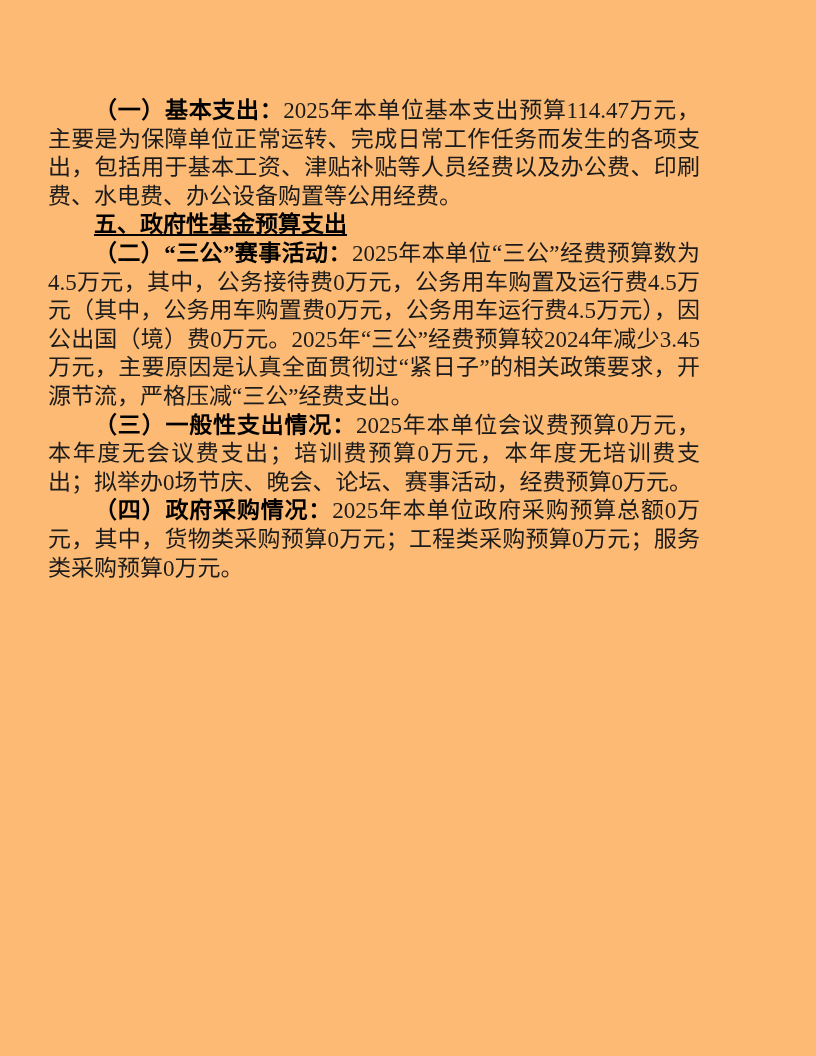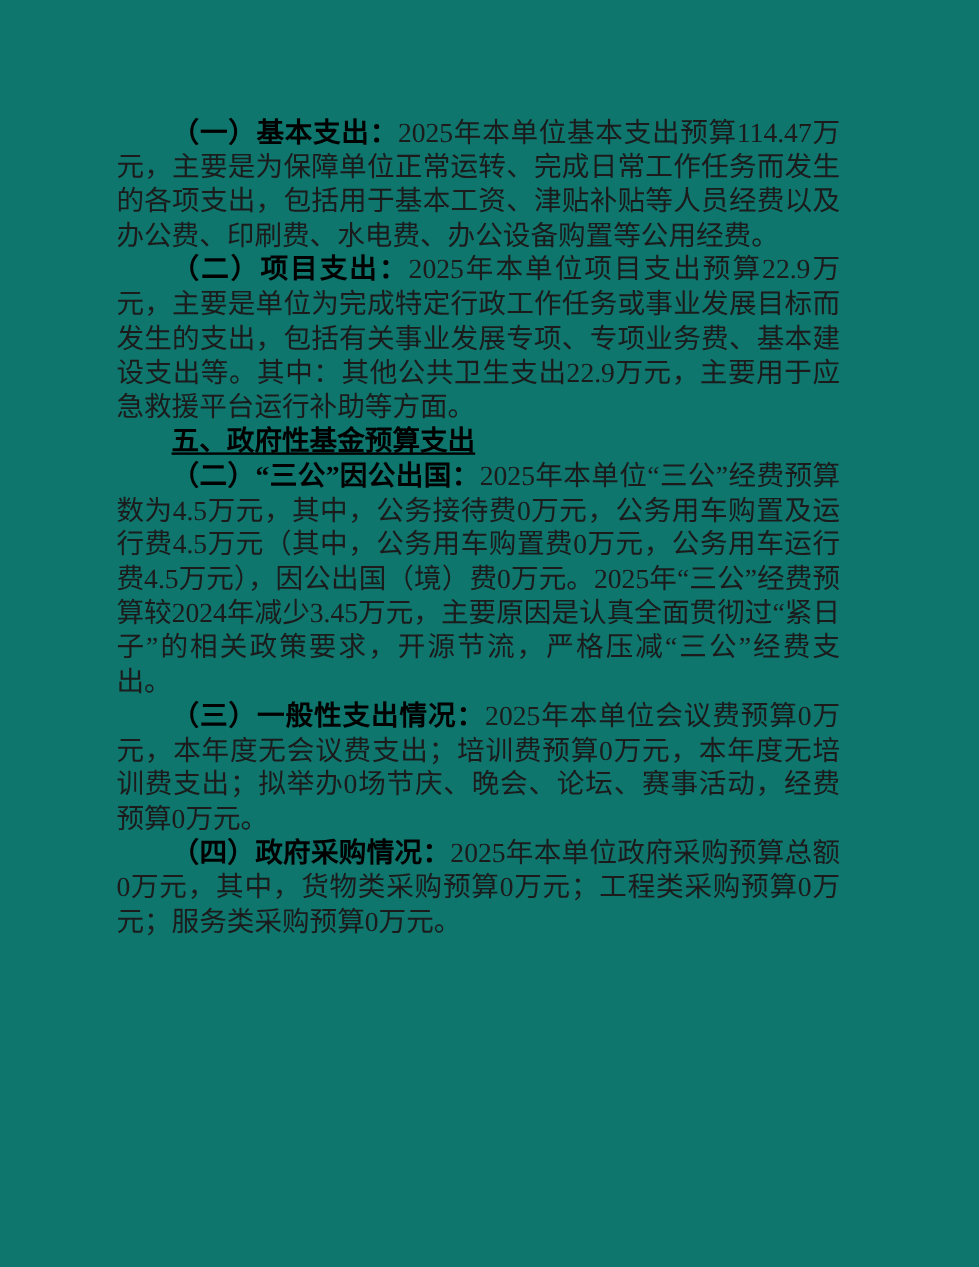--- a/index.html
+++ b/index.html
@@ -7,22 +7,22 @@
     margin: 0;
     padding: 0;
     background: #ffffff;
   }
   .page {
     position: relative;
     box-sizing: border-box;
     width: 816px;
     height: 1056px;
     margin: 0 auto;
-    background: #0f766e;
-    padding: 97px 116px 40px 97px;
+    background: #fdba74;
+    padding: 97px 116px 40px 48px;
     font-family: "Liberation Serif", "DejaVu Serif", serif;
     font-size: 23px;
     line-height: 28.6px;
     color: #1b1b1b;
     overflow: hidden;
   }
   .para {
     margin: 0;
     padding: 0;
     text-indent: 2em;
@@ -41,26 +41,25 @@
     font-weight: 400;
   }
 </style>
 </head>
 <body>
 
 <div class="page">
 
   <p class="para"><span class="lead">（一）基本支出：</span><span class="body-text">2025年本单位基本支出预算114.47万元，主要是为保障单位正常运转、完成日常工作任务而发生的各项支出，包括用于基本工资、津贴补贴等人员经费以及办公费、印刷费、水电费、办公设备购置等公用经费。</span></p>
 
-  <p class="para"><span class="lead">（二）项目支出：</span><span class="body-text">2025年本单位项目支出预算22.9万元，主要是单位为完成特定行政工作任务或事业发展目标而发生的支出，包括有关事业发展专项、专项业务费、基本建设支出等。其中：其他公共卫生支出22.9万元，主要用于应急救援平台运行补助等方面。</span></p>
 
   <p class="para heading"><span class="lead">五、政府性基金预算支出</span></p>
 
 
 
 
-  <p class="para"><span class="lead">（二）“三公”因公出国：</span><span class="body-text">2025年本单位“三公”经费预算数为4.5万元，其中，公务接待费0万元，公务用车购置及运行费4.5万元（其中，公务用车购置费0万元，公务用车运行费4.5万元），因公出国（境）费0万元。2025年“三公”经费预算较2024年减少3.45万元，主要原因是认真全面贯彻过“紧日子”的相关政策要求，开源节流，严格压减“三公”经费支出。</span></p>
+  <p class="para"><span class="lead">（二）“三公”赛事活动：</span><span class="body-text">2025年本单位“三公”经费预算数为4.5万元，其中，公务接待费0万元，公务用车购置及运行费4.5万元（其中，公务用车购置费0万元，公务用车运行费4.5万元），因公出国（境）费0万元。2025年“三公”经费预算较2024年减少3.45万元，主要原因是认真全面贯彻过“紧日子”的相关政策要求，开源节流，严格压减“三公”经费支出。</span></p>
 
   <p class="para"><span class="lead">（三）一般性支出情况：</span><span class="body-text">2025年本单位会议费预算0万元，本年度无会议费支出；培训费预算0万元，本年度无培训费支出；拟举办0场节庆、晚会、论坛、赛事活动，经费预算0万元。</span></p>
 
   <p class="para"><span class="lead">（四）政府采购情况：</span><span class="body-text">2025年本单位政府采购预算总额0万元，其中，货物类采购预算0万元；工程类采购预算0万元；服务类采购预算0万元。</span></p>
 
 </div>
 
 </body></html>

